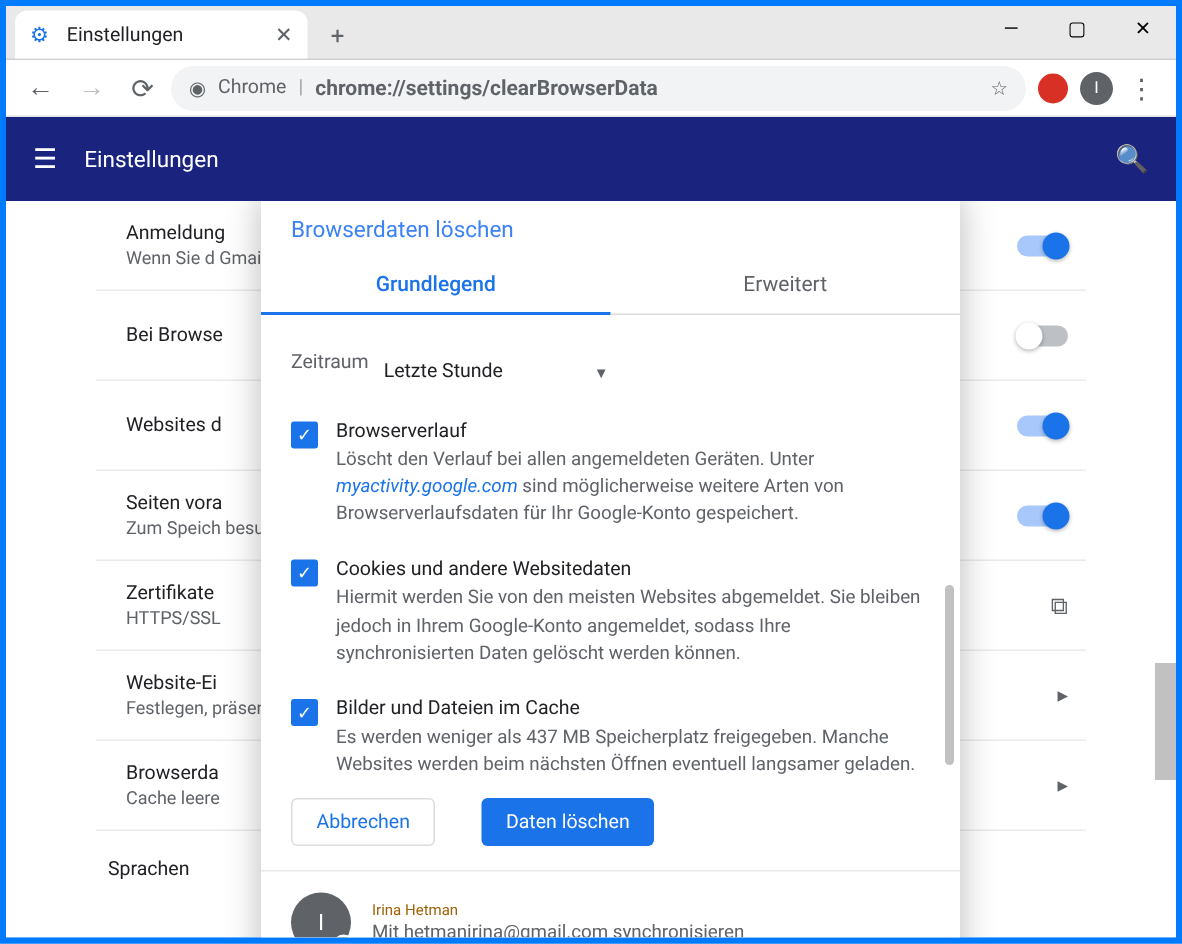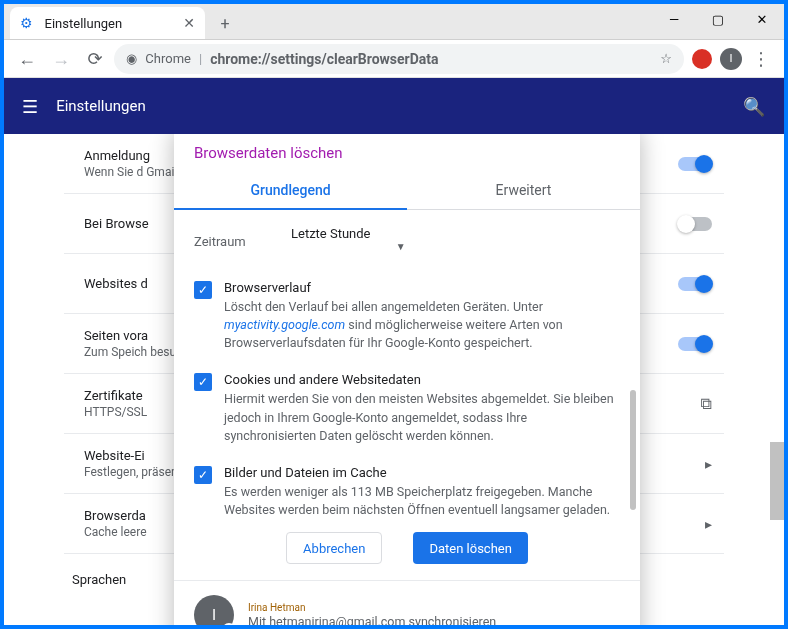--- a/index.html
+++ b/index.html
@@ -40,37 +40,37 @@
 .sr-sub { color:#5f6368; font-size:12px; margin-top:2px; }
 .toggle { width:34px; height:14px; background:#bdc1c6; border-radius:7px; position:relative; }
 .toggle.on { background:#a8c7fa; }
 .toggle::after { content:""; position:absolute; width:18px; height:18px; border-radius:50%; background:#fff; top:-2px; left:-1px; box-shadow:0 1px 3px rgba(0,0,0,.3); }
 .toggle.on::after { background:#1a73e8; left:17px; }
 .arrow-r { color:#5f6368; font-size:14px; }
 .ext-link { color:#5f6368; font-size:16px; }
 .section-label { color:#202124; font-size:13px; padding:18px 0 8px 8px; }
 
 .dialog { position:absolute; left:170px; top:-8px; width:466px; background:#fff; border-radius:6px; box-shadow:0 4px 24px rgba(0,0,0,.28); display:flex; flex-direction:column; }
-.dlg-title { font-size:15px; color:#a21caf; padding:18px 20px 8px; }
+.dlg-title { font-size:15px; color:#3b82f6; padding:18px 20px 8px; }
 .tabs { display:flex; }
 .tab-btn { flex:1; text-align:center; padding:12px 0 10px; font-size:14px; color:#5f6368; border-bottom:1px solid #dadce0; cursor:pointer; }
 .tab-btn.active { color:#1a73e8; font-weight:500; border-bottom:2px solid #1a73e8; }
 .dlg-body { padding:16px 24px 8px 20px; position:relative; max-height:316px; overflow:hidden; }
 .row-select { display:flex; align-items:center; margin-bottom:16px; }
 .lbl-small { color:#5f6368; font-size:13px; }
-.select { width:170px; height:30px; display:flex; align-items:center; padding:0 10px; color:#202124; font-size:13px; position:relative; border-bottom:1px solid transparent;flex-direction:column; }
+.select { width:170px; height:30px; display:flex; align-items:flex-end; padding:0 10px; color:#202124; font-size:13px; position:relative; border-bottom:1px solid transparent; }
 .select .caret { margin-left:auto; color:#5f6368; font-size:10px; }
 .opt { display:flex; gap:12px; padding:8px 0 12px; }
 .chk { width:18px; height:18px; background:#1a73e8; border-radius:2px; flex-shrink:0; display:flex; align-items:center; justify-content:center; color:#fff; font-size:12px; margin-top:1px; }
 .opt-body { flex:1; }
 .opt-title { color:#202124; font-size:13px; margin-bottom:3px; }
 .opt-desc { color:#5f6368; font-size:12.5px; line-height:1.45; }
 .link { color:#1a73e8;font-style:italic; }
 .scroll-ind { position:absolute; right:4px; top:180px; width:6px; height:120px; background:#c1c1c1; border-radius:3px; }
-.dlg-actions { display:flex; justify-content:center; gap:10px; padding:6px 20px 16px; }
+.dlg-actions { display:flex; justify-content:flex-start; gap:10px; padding:6px 20px 16px; }
 .btn { height:32px; padding:0 16px; border-radius:4px; font-size:13px; display:flex; align-items:center; cursor:pointer; }
 .btn-secondary { background:#fff; border:1px solid #dadce0; color:#1a73e8; }
 .btn-primary { background:#1a73e8; color:#fff; border:none;margin-left:21px; }
 .divider { height:1px; background:#e8eaed; margin:0; }
 .account { display:flex; align-items:center; gap:14px; padding:14px 20px 12px; }
 .avatar-lg { width:40px; height:40px; border-radius:50%; background:#5f6368; color:#fff; display:flex; align-items:center; justify-content:center; position:relative; font-size:15px; }
 .sync-badge { position:absolute; bottom:-2px; right:-2px; width:14px; height:14px; border-radius:50%; background:#188038; border:2px solid #fff; }
 .acct-name { color:#a16207; font-size:10px; }
 .acct-sub { color:#5f6368; font-size:12.5px; margin-top:1px; }
 
@@ -204,21 +204,21 @@
           <div class="opt-body">
             <div class="opt-title">Cookies und andere Websitedaten</div>
             <div class="opt-desc">Hiermit werden Sie von den meisten Websites abgemeldet. Sie bleiben jedoch in Ihrem Google-Konto angemeldet, sodass Ihre synchronisierten Daten gelöscht werden können.</div>
           </div>
         </div>
 
         <div class="opt">
           <div class="chk">✓</div>
           <div class="opt-body">
             <div class="opt-title">Bilder und Dateien im Cache</div>
-            <div class="opt-desc">Es werden weniger als 113 MB Speicherplatz freigegeben. Manche Websites werden beim nächsten Öffnen eventuell langsamer geladen.</div>
+            <div class="opt-desc">Es werden weniger als 437 MB Speicherplatz freigegeben. Manche Websites werden beim nächsten Öffnen eventuell langsamer geladen.</div>
           </div>
         </div>
         <div class="scroll-ind"></div>
       </div>
 
       <div class="dlg-actions">
         <div class="btn btn-secondary">Abbrechen</div>
         <div class="btn btn-primary">Daten löschen</div>
       </div>
 

